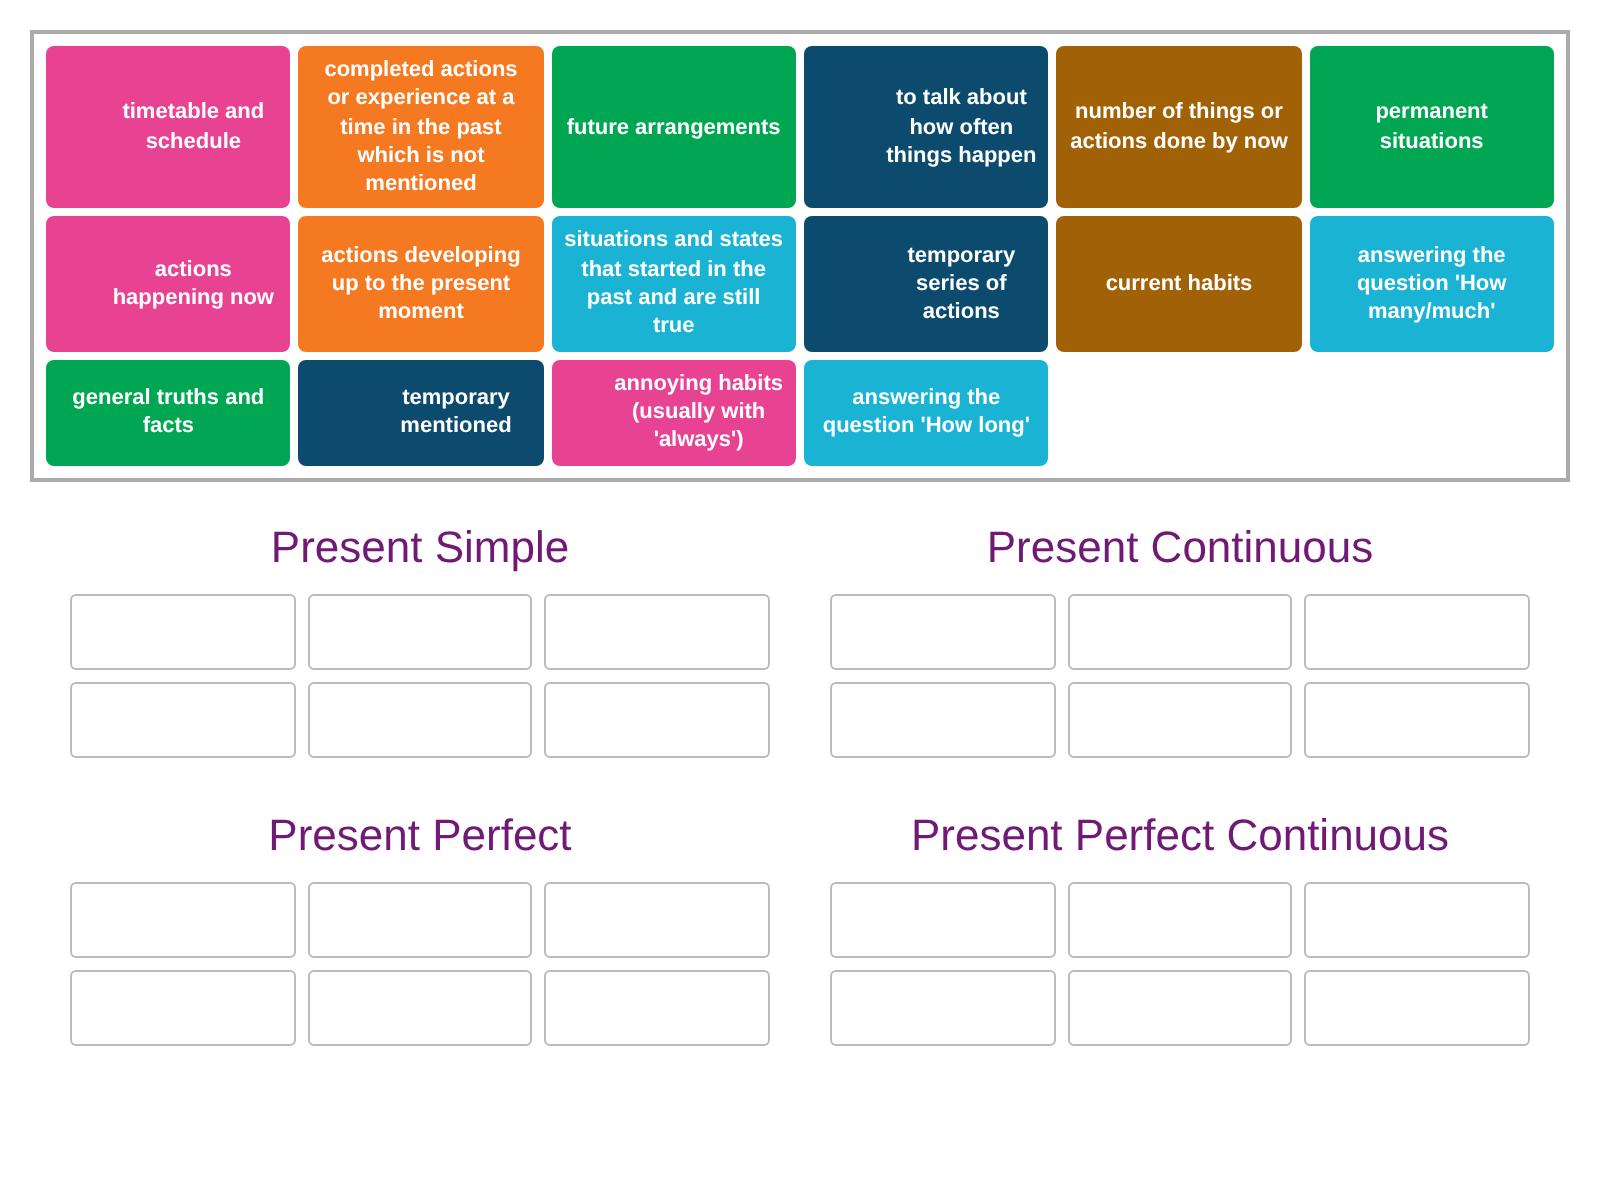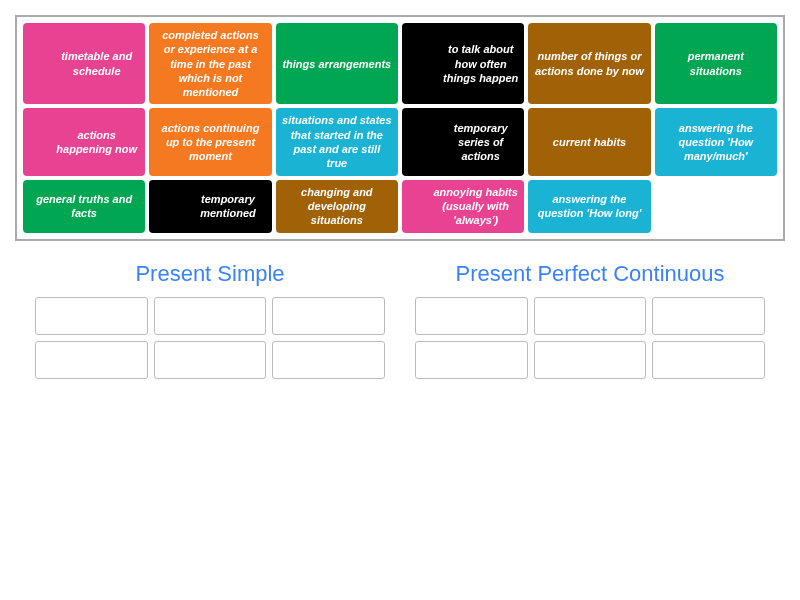--- a/index.html
+++ b/index.html
@@ -31,48 +31,47 @@
       font-size: 11px;
       font-weight: bold;
       color: #fff;
       text-align: center;
       display: flex;
       align-items: center;
       justify-content: center;
       line-height: 1.3;
       min-height: 42px;
       cursor: grab;
-      font-style: italic;
     }
 
     .tile-cyan { background-color: #1ab3d4; }
     .tile-pink { background-color: #e84393; padding-left: 31px; }
     .tile-orange { background-color: #f47920; }
     .tile-green { background-color: #00a651; }
-    .tile-purple { background-color: #000000; padding-left: 41px; }
+    .tile-purple { background-color: #0c4a6e; padding-left: 41px; }
     .tile-red { background-color: #a16207; }
 
     
     .categories-container {
       display: grid;
       grid-template-columns: 1fr 1fr;
       gap: 10px 30px;
       padding: 0 20px;
     }
 
     .category-section {
       margin-bottom: 10px;
     }
 
     .category-title {
       font-size: 22px;
       font-weight: normal;
       text-align: center;
       margin-bottom: 10px;
-      color: #3b82f6;
+      color: #701a75;
     }
 
     .drop-grid {
       display: grid;
       grid-template-columns: repeat(3, 1fr);
       gap: 6px;
     }
 
     .drop-box {
       border: 1.5px solid #bbb;
@@ -82,40 +81,65 @@
     }
   </style>
 </head>
 <body>
 
 <div class="main-container">
 
   <div class="word-bank">
       <div class="tile tile-pink">timetable and schedule</div>
       <div class="tile tile-orange">completed actions or experience at a time in the past which is not mentioned</div>
-      <div class="tile tile-green">things arrangements</div>
+      <div class="tile tile-green">future arrangements</div>
       <div class="tile tile-purple">to talk about how often things happen</div>
       <div class="tile tile-red">number of things or actions done by now</div>
       <div class="tile tile-green">permanent situations</div>
       <div class="tile tile-pink">actions happening now</div>
-      <div class="tile tile-orange">actions continuing up to the present moment</div>
+      <div class="tile tile-orange">actions developing up to the present moment</div>
       <div class="tile tile-cyan">situations and states that started in the past and are still true</div>
       <div class="tile tile-purple">temporary series of actions</div>
       <div class="tile tile-red">current habits</div>
       <div class="tile tile-cyan">answering the question 'How many/much'</div>
       <div class="tile tile-green">general truths and facts</div>
       <div class="tile tile-purple">temporary mentioned</div>
-      <div class="tile tile-red">changing and developing situations</div>
       <div class="tile tile-pink">annoying habits (usually with 'always')</div>
       <div class="tile tile-cyan">answering the question 'How long'</div>
     </div>
 
   <div class="categories-container">
   <div class="category-section">
         <h2 class="category-title">Present Simple</h2>
+        <div class="drop-grid" style="margin-bottom: 6px;">
+          <div class="drop-box"></div>
+          <div class="drop-box"></div>
+          <div class="drop-box"></div>
+        </div>
+        <div class="drop-grid" style="margin-bottom: 6px;">
+          <div class="drop-box"></div>
+          <div class="drop-box"></div>
+          <div class="drop-box"></div>
+        </div>
+      </div>
+      <div class="category-section">
+        <h2 class="category-title">Present Continuous</h2>
+        <div class="drop-grid" style="margin-bottom: 6px;">
+          <div class="drop-box"></div>
+          <div class="drop-box"></div>
+          <div class="drop-box"></div>
+        </div>
+        <div class="drop-grid" style="margin-bottom: 6px;">
+          <div class="drop-box"></div>
+          <div class="drop-box"></div>
+          <div class="drop-box"></div>
+        </div>
+      </div>
+      <div class="category-section">
+        <h2 class="category-title">Present Perfect</h2>
         <div class="drop-grid" style="margin-bottom: 6px;">
           <div class="drop-box"></div>
           <div class="drop-box"></div>
           <div class="drop-box"></div>
         </div>
         <div class="drop-grid" style="margin-bottom: 6px;">
           <div class="drop-box"></div>
           <div class="drop-box"></div>
           <div class="drop-box"></div>
         </div>

